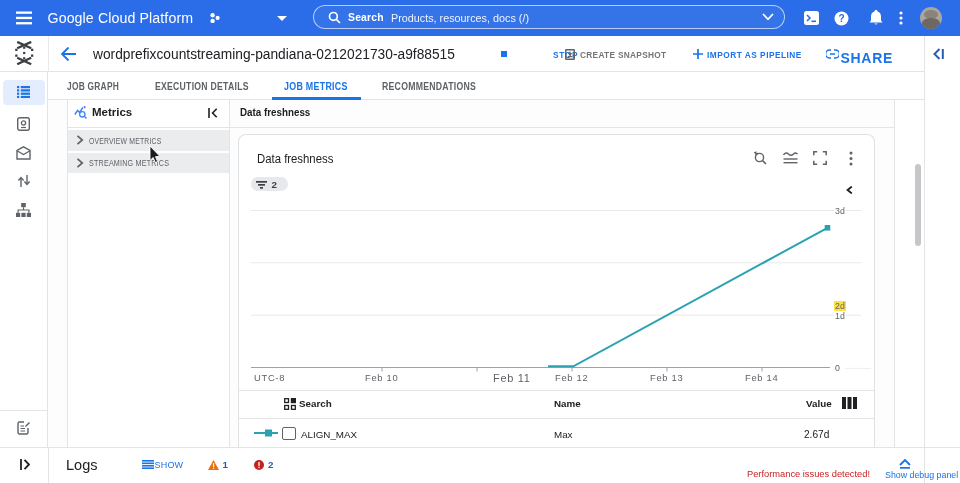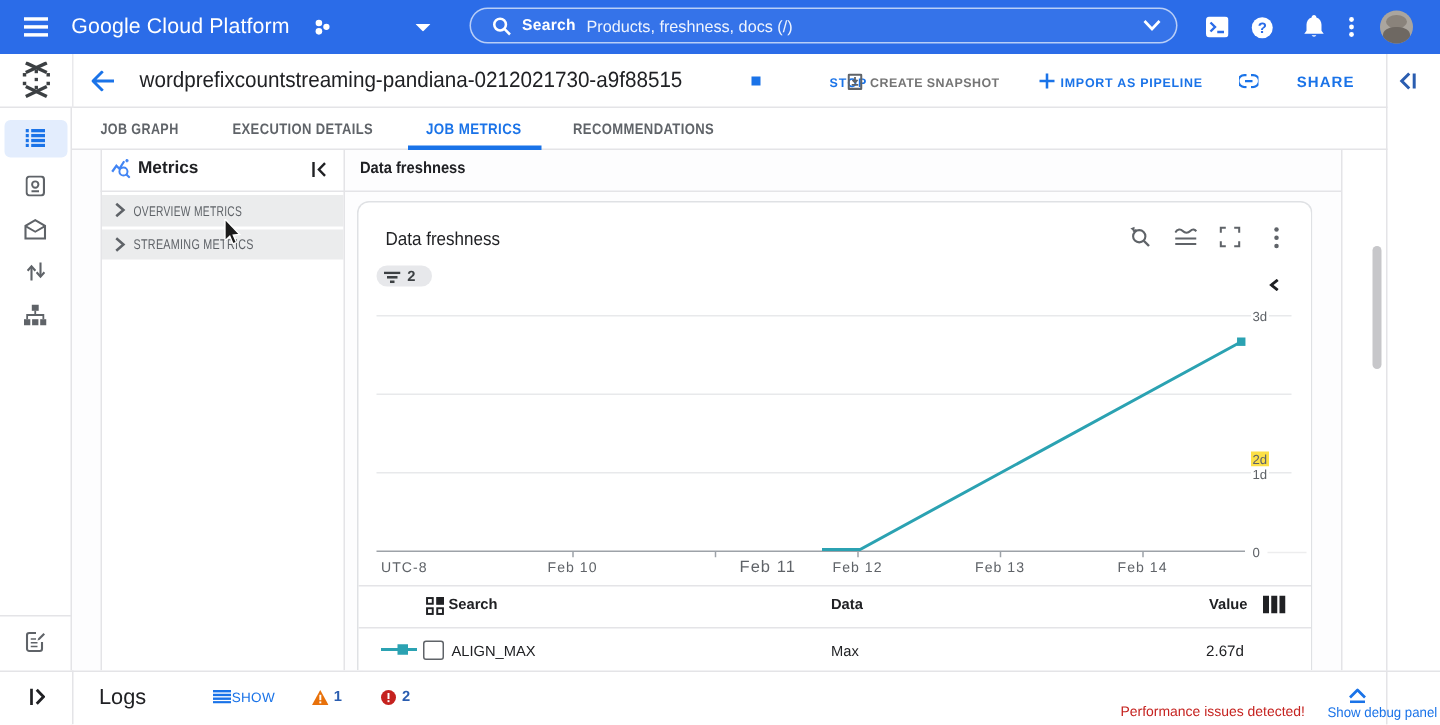--- a/index.html
+++ b/index.html
@@ -31,21 +31,21 @@
     <svg class="abs" style="left:276.5px;top:16px" width="10" height="5" viewBox="0 0 10 5">
       <path d="M0 0 L10 0 L5 5 Z" fill="#fff"></path>
     </svg>
 
     <div class="abs" style="left:313px;top:5px;width:472px;height:24px;border:1px solid rgba(255,255,255,0.65);border-radius:12px;background:rgba(255,255,255,0.05);"></div>
     <svg class="abs" style="left:328px;top:11px" width="13" height="13" viewBox="0 0 13 13">
       <circle cx="5.4" cy="5.4" r="3.9" fill="none" stroke="#fff" stroke-width="1.7"></circle>
       <line x1="8.3" y1="8.3" x2="12" y2="12" stroke="#fff" stroke-width="1.7"></line>
     </svg>
     <div class="abs" style="left:348px;top:11.5px;font-size:10.4px;font-weight:bold;color:#fff;letter-spacing:0.2px;">Search</div>
-    <div class="abs" style="left:391px;top:11.5px;font-size:10.8px;color:rgba(255,255,255,0.92);">Products, freshness, docs (/)</div>
+    <div class="abs" style="left:391px;top:11.5px;font-size:10.8px;color:rgba(255,255,255,0.92);">Products, resources, docs (/)</div>
     <svg class="abs" style="left:762px;top:13px" width="12" height="8" viewBox="0 0 12 8">
       <path d="M1 1 L6 6.3 L11 1" fill="none" stroke="#fff" stroke-width="1.8"></path>
     </svg>
 
     <svg class="abs" style="left:804px;top:11px" width="15" height="14" viewBox="0 0 15 14">
       <rect x="0" y="0" width="15" height="14" rx="2.5" fill="#fff"></rect>
       <path d="M3 4 L6 7 L3 10" fill="none" stroke="#2b6ce8" stroke-width="1.6"></path>
       <line x1="7.5" y1="10.3" x2="12" y2="10.3" stroke="#2b6ce8" stroke-width="1.6"></line>
     </svg>
 
@@ -114,21 +114,21 @@
   </svg>
   <div class="abs" style="left:707px;top:49.5px;font-size:8.3px;font-weight:bold;letter-spacing:0.5px;color:#1a73e8;">IMPORT AS PIPELINE</div>
 
   <svg class="abs" style="left:825.5px;top:49px" width="13" height="10" viewBox="0 0 13 10">
     <g fill="none" stroke="#1a73e8" stroke-width="1.5">
       <path d="M5 1 L3.6 1 a4 4 0 0 0 0 8 L5 9"></path>
       <path d="M8 1 L9.4 1 a4 4 0 0 1 0 8 L8 9"></path>
       <line x1="4" y1="5" x2="9" y2="5"></line>
     </g>
   </svg>
-  <div class="abs" style="left:840.5px;top:49.5px;font-size:10px;font-weight:bold;letter-spacing:0.7px;color:#1a73e8;margin-left:24px;">SHARE</div>
+  <div class="abs" style="left:840.5px;top:49.5px;font-size:14px;font-weight:bold;letter-spacing:0.7px;color:#1a73e8;">SHARE</div>
 
   <svg class="abs" style="left:932px;top:48px" width="13" height="12" viewBox="0 0 13 12">
     <path d="M7.5 1 L2.5 6 L7.5 11" fill="none" stroke="#2a5db0" stroke-width="2"></path>
     <line x1="10.8" y1="1" x2="10.8" y2="11" stroke="#2a5db0" stroke-width="2"></line>
   </svg>
 
   <div class="abs" style="left:48px;top:72px;width:877px;height:28px;background:#fff;border-bottom:1px solid #e4e4e7;"></div>
   <div class="abs" style="left:67px;top:81px;font-size:10.1px;font-weight:bold;letter-spacing:0.3px;color:#5f6368;transform:scaleX(0.83);transform-origin:0 0;">JOB GRAPH</div>
   <div class="abs" style="left:155px;top:81px;font-size:10.1px;font-weight:bold;letter-spacing:0.3px;color:#5f6368;transform:scaleX(0.858);transform-origin:0 0;">EXECUTION DETAILS</div>
   <div class="abs" style="left:284px;top:81px;font-size:10.1px;font-weight:bold;letter-spacing:0.3px;color:#1a73e8;transform:scaleX(0.881);transform-origin:0 0;">JOB METRICS</div>
@@ -299,21 +299,21 @@
   <div class="abs" style="left:239px;top:418px;width:635px;height:1px;background:#e4e4e7;"></div>
   <svg class="abs" style="left:284px;top:398px" width="12" height="12" viewBox="0 0 12 12">
     <g fill="none" stroke="#202124" stroke-width="1.3">
       <rect x="0.7" y="0.7" width="3.8" height="3.8"></rect>
       <rect x="0.7" y="7.5" width="3.8" height="3.8"></rect>
       <rect x="7.5" y="7.5" width="3.8" height="3.8"></rect>
     </g>
     <rect x="6.8" y="0" width="5.2" height="5.2" fill="#202124"></rect>
   </svg>
   <div class="abs" style="left:299px;top:397.5px;font-size:9.8px;font-weight:bold;color:#202124;">Search</div>
-  <div class="abs" style="left:554px;top:397.5px;font-size:9.8px;font-weight:bold;color:#202124;">Data</div>
+  <div class="abs" style="left:554px;top:397.5px;font-size:9.8px;font-weight:bold;color:#202124;">Name</div>
   <div class="abs" style="left:806px;top:397.5px;font-size:9.8px;font-weight:bold;color:#202124;">Value</div>
   <svg class="abs" style="left:842px;top:397px" width="15" height="12" viewBox="0 0 15 12">
     <rect x="0" y="0" width="4" height="12" fill="#202124"></rect>
     <rect x="5.5" y="0" width="4" height="12" fill="#202124"></rect>
     <rect x="11" y="0" width="4" height="12" fill="#202124"></rect>
   </svg>
 
   <svg class="abs" style="left:254px;top:429px" width="24" height="8" viewBox="0 0 24 8">
     <line x1="0" y1="4" x2="24" y2="4" stroke="#2ba2b2" stroke-width="2"></line>
     <rect x="11" y="0.5" width="7" height="7" fill="#2ba2b2"></rect>

